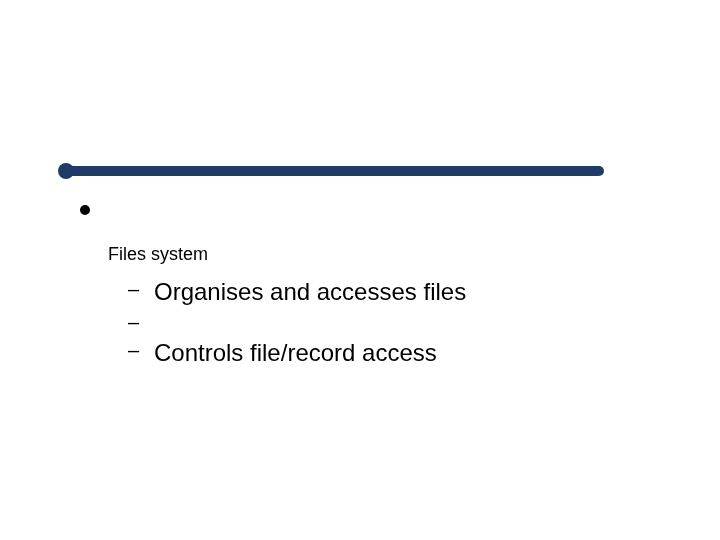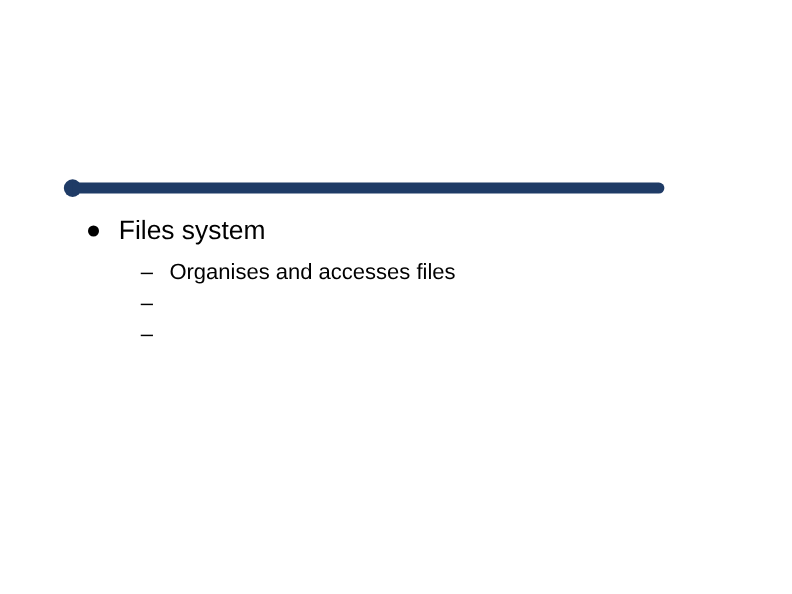--- a/index.html
+++ b/index.html
@@ -57,41 +57,42 @@
   .bullet-dot {
     width: 10px;
     height: 10px;
     border-radius: 50%;
     background: #000;
     flex: 0 0 auto;
     margin-top: 10px;
     margin-right: 18px;
   }
   .level1-text {
-    font-size: 24px;
+    font-size: 18px;
     line-height: 1.25;
+    margin-top: 48px;
   }
   .sublist {
     margin-left: 48px;
     margin-top: 6px;
   }
   .level2 {
     display: flex;
     align-items: flex-start;
     margin: 2px 0;
   }
   .dash {
     font-size: 20px;
     line-height: 1.3;
     color: #000;
     width: 26px;
     flex: 0 0 auto;
   }
   .level2-text {
-    font-size: 20px;
+    font-size: 24px;
     line-height: 1.3;
   }
 </style>
 </head>
 <body>
 
 <div class="slide">
 
   <div class="hr-container">
     <div class="hr-cap"></div>
@@ -111,17 +112,18 @@
         <div class="dash">–</div>
         <div class="level2-text">Organises and accesses files</div>
       </div>
 
       <div class="level2">
         <div class="dash">–</div>
       </div>
 
       <div class="level2">
         <div class="dash">–</div>
+        <div class="level2-text">Controls file/record access</div>
       </div>
 
     </div>
   </div>
 </div>
 
 </body></html>

